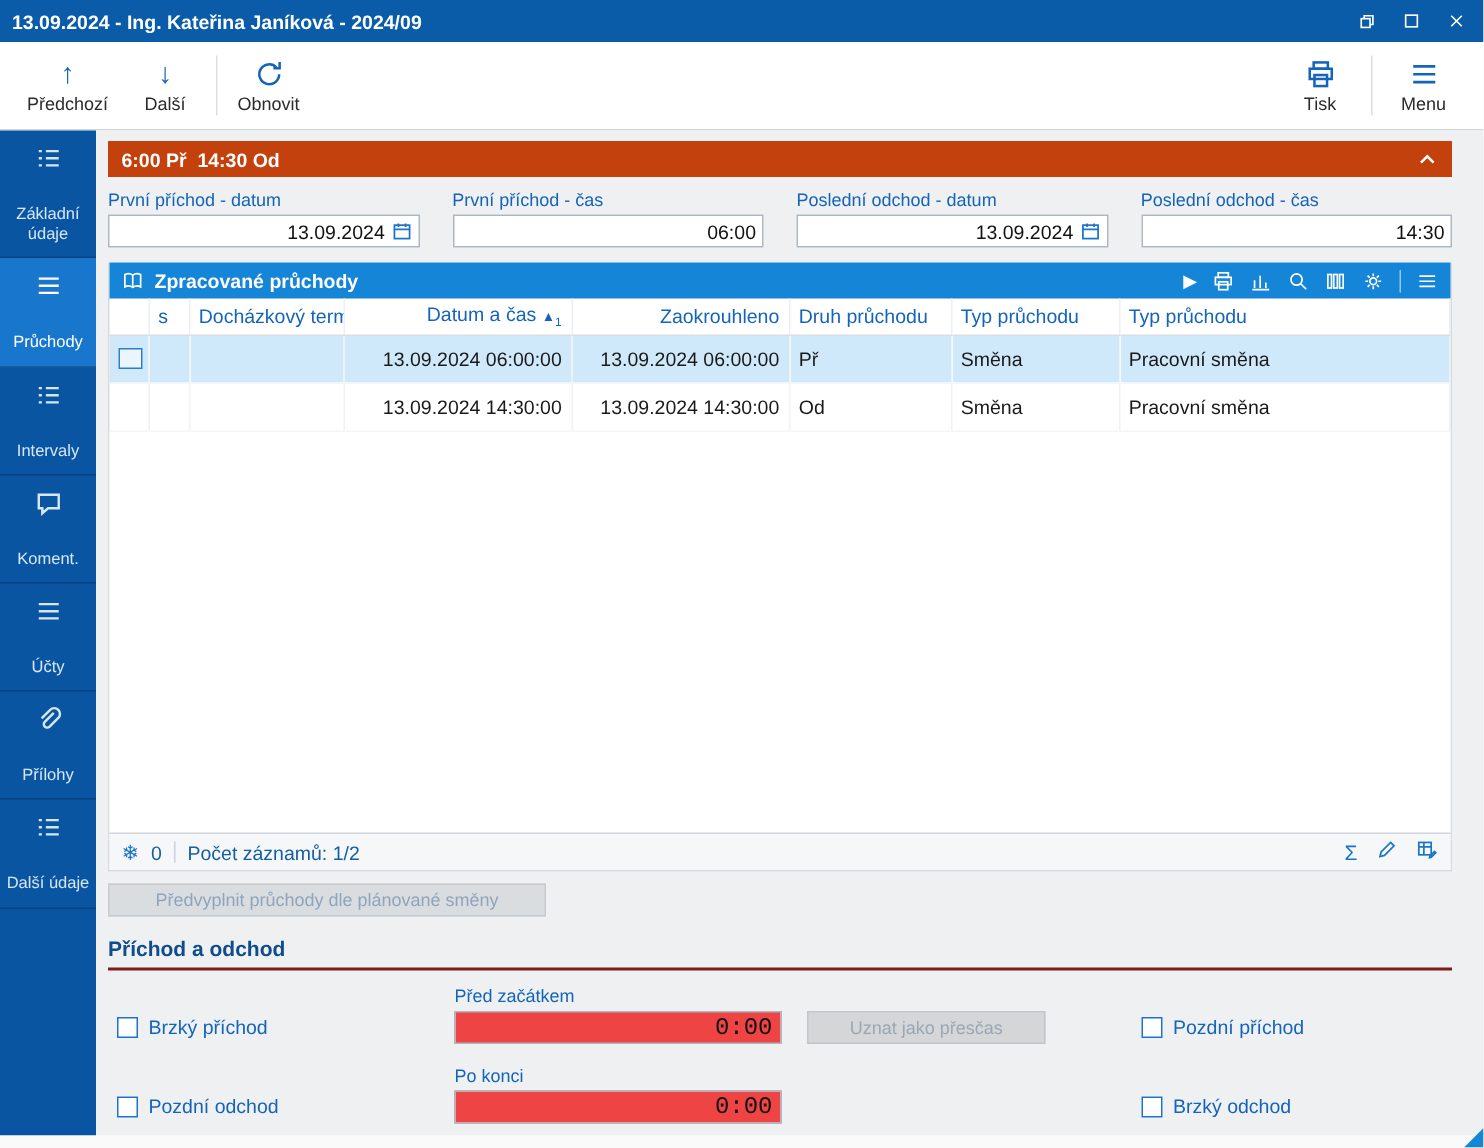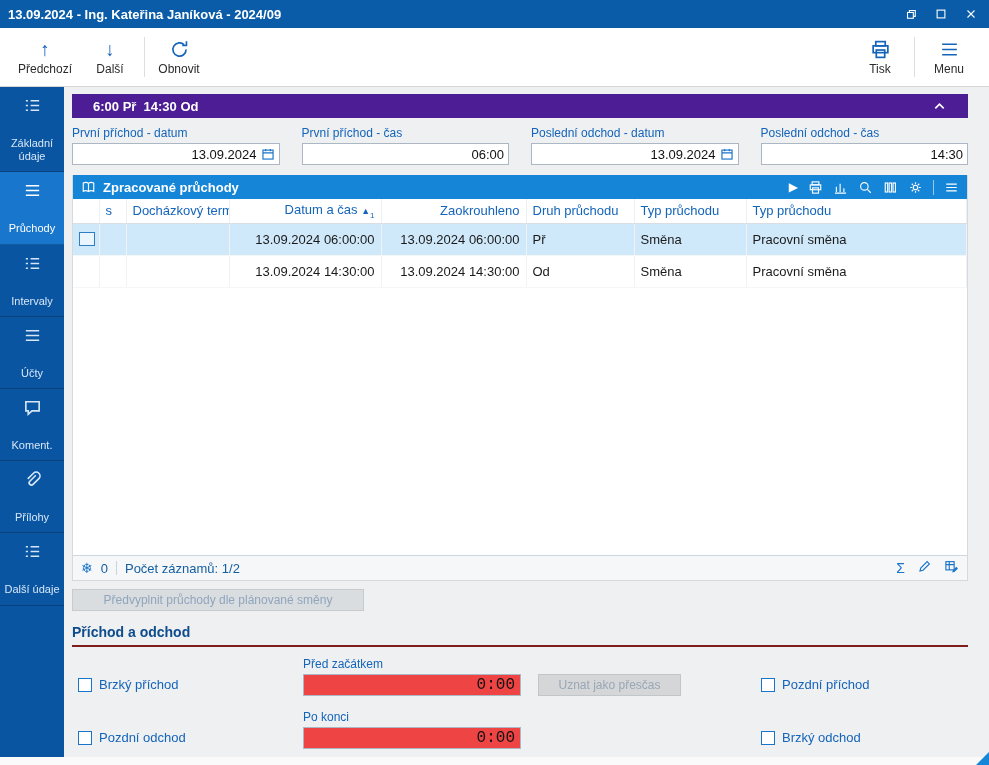--- a/index.html
+++ b/index.html
@@ -26,21 +26,21 @@
   .main{flex:1;display:flex;min-height:0}
   .sidebar{flex:0 0 64px;background:#0a55a2;display:flex;flex-direction:column}
   .side-item{padding:9px 2px 8px;display:flex;flex-direction:column;align-items:center;gap:22px;color:#d6e7f8;font-size:11px;text-align:center;line-height:1.2;border-bottom:1px solid rgba(0,0,0,.22);cursor:default}
   .side-item.active{background:#1877cc;color:#fff}
   .side-item .sicon{height:19px;display:flex;align-items:center}
   .side-item .sicon svg{width:19px;height:19px;stroke:currentColor;fill:none;stroke-width:1.7}
 
   .content{flex:1;background:#eef0f2;display:flex;flex-direction:column;min-height:0;padding:7px 21px 8px 8px}
 
   
-  .summary-bar{flex:0 0 24px;background:#4c1d95;color:#fff;font-weight:bold;display:flex;align-items:center;padding:0 21px}
+  .summary-bar{flex:0 0 24px;background:#c2410c;color:#fff;font-weight:bold;display:flex;align-items:center;padding:0 9px}
   .summary-text{white-space:pre}
   .collapse-btn{margin-left:auto;display:flex;align-items:center}
   .collapse-btn svg{width:15px;height:15px;stroke:#fff;fill:none;stroke-width:1.8}
 
   
   .form-strip{display:grid;grid-template-columns:repeat(4,1fr);column-gap:22px;padding:8px 0 10px}
   .field-label{color:#1464ba;font-size:12px;margin-bottom:3px;white-space:nowrap}
   .field-box{height:22px;background:#fff;border:1px solid #abb8c3;display:flex;align-items:center;justify-content:flex-end;padding:0 4px;gap:4px;color:#111}
   .field-box .cal{display:flex;align-items:center}
   .field-box .cal svg{width:14px;height:14px;stroke:#1a74c9;fill:none;stroke-width:1.5}
@@ -75,21 +75,21 @@
   
   .prefill-btn{margin-top:8px;width:292px;height:22px;background:#dadddf;border:1px solid #c8cbce;color:#8fa5bd;font-size:12px;font-family:inherit;cursor:default}
   .section-title{margin-top:13px;color:#0f4c8c;font-weight:bold;font-size:14px;padding-bottom:5px;border-bottom:2px solid #7f1d1d}
 
   .checks{display:grid;grid-template-columns:231px 218px 17px 143px 1fr 213px;margin-top:2px;align-items:end}
   .check-cell{display:flex;align-items:center;gap:7px;padding:0 0 4px 6px;color:#1464ba}
   .cb{width:14px;height:14px;border:1px solid #1a74c9;background:#fff;flex:0 0 14px}
   .mini-field{display:flex;flex-direction:column}
   .mini-field .field-label{margin-top:8px}
   .mini-input{height:22px;width:100%;border:1px solid #abb8c3;background:#ef4444;text-align:right;padding:0 5px;font-size:16px;font-family:Liberation Mono, monospace;color:#111}
-  .overtime-btn{height:22px;width:143px;background:#d4d6d8;border:1px solid #c3c6c9;color:#9aa7b5;font-size:12px;font-family:inherit;cursor:default;margin-bottom:0}
+  .overtime-btn{height:22px;width:159px;background:#d4d6d8;border:1px solid #c3c6c9;color:#9aa7b5;font-size:12px;font-family:inherit;cursor:default;margin-bottom:0}
   .row2{margin-top:6px}
 
   
   .bottom-strip{flex:0 0 8px;background:#fafafa}
   .resize-grip{position:absolute;right:0;bottom:0;width:0;height:0;border-left:13px solid transparent;border-bottom:13px solid #1585d8}
 </style>
 </head>
 <body>
 
 <div class="window">
@@ -181,32 +181,32 @@
         <span class="sicon">
             <svg viewBox="0 0 20 20">
               <path d="M3 5h2.2M8 5h9M3 10h2.2M8 10h9M3 15h2.2M8 15h9"></path>
             </svg>
           </span>
         <span>Intervaly</span>
       </div>
       <div class="side-item">
         <span class="sicon">
             <svg viewBox="0 0 20 20">
+              <path d="M3 4h14v9.5H9.5L5.5 17v-3.5H3z"></path>
+            </svg>
+          </span>
+        <span>Koment.</span>
+      </div>
+      <div class="side-item">
+        <span class="sicon">
+            <svg viewBox="0 0 20 20">
               <path d="M3 5h14M3 10h14M3 15h14"></path>
             </svg>
           </span>
         <span>Účty</span>
-      </div>
-      <div class="side-item">
-        <span class="sicon">
-            <svg viewBox="0 0 20 20">
-              <path d="M3 4h14v9.5H9.5L5.5 17v-3.5H3z"></path>
-            </svg>
-          </span>
-        <span>Koment.</span>
       </div>
       <div class="side-item">
         <span class="sicon">
             <svg viewBox="0 0 20 20">
               <path d="M13.5 5.5l-6.3 6.3a2.4 2.4 0 0 0 3.4 3.4l6.1-6.1a4 4 0 0 0-5.7-5.7L5 9.4"></path>
             </svg>
           </span>
         <span>Přílohy</span>
       </div>
       <div class="side-item">

